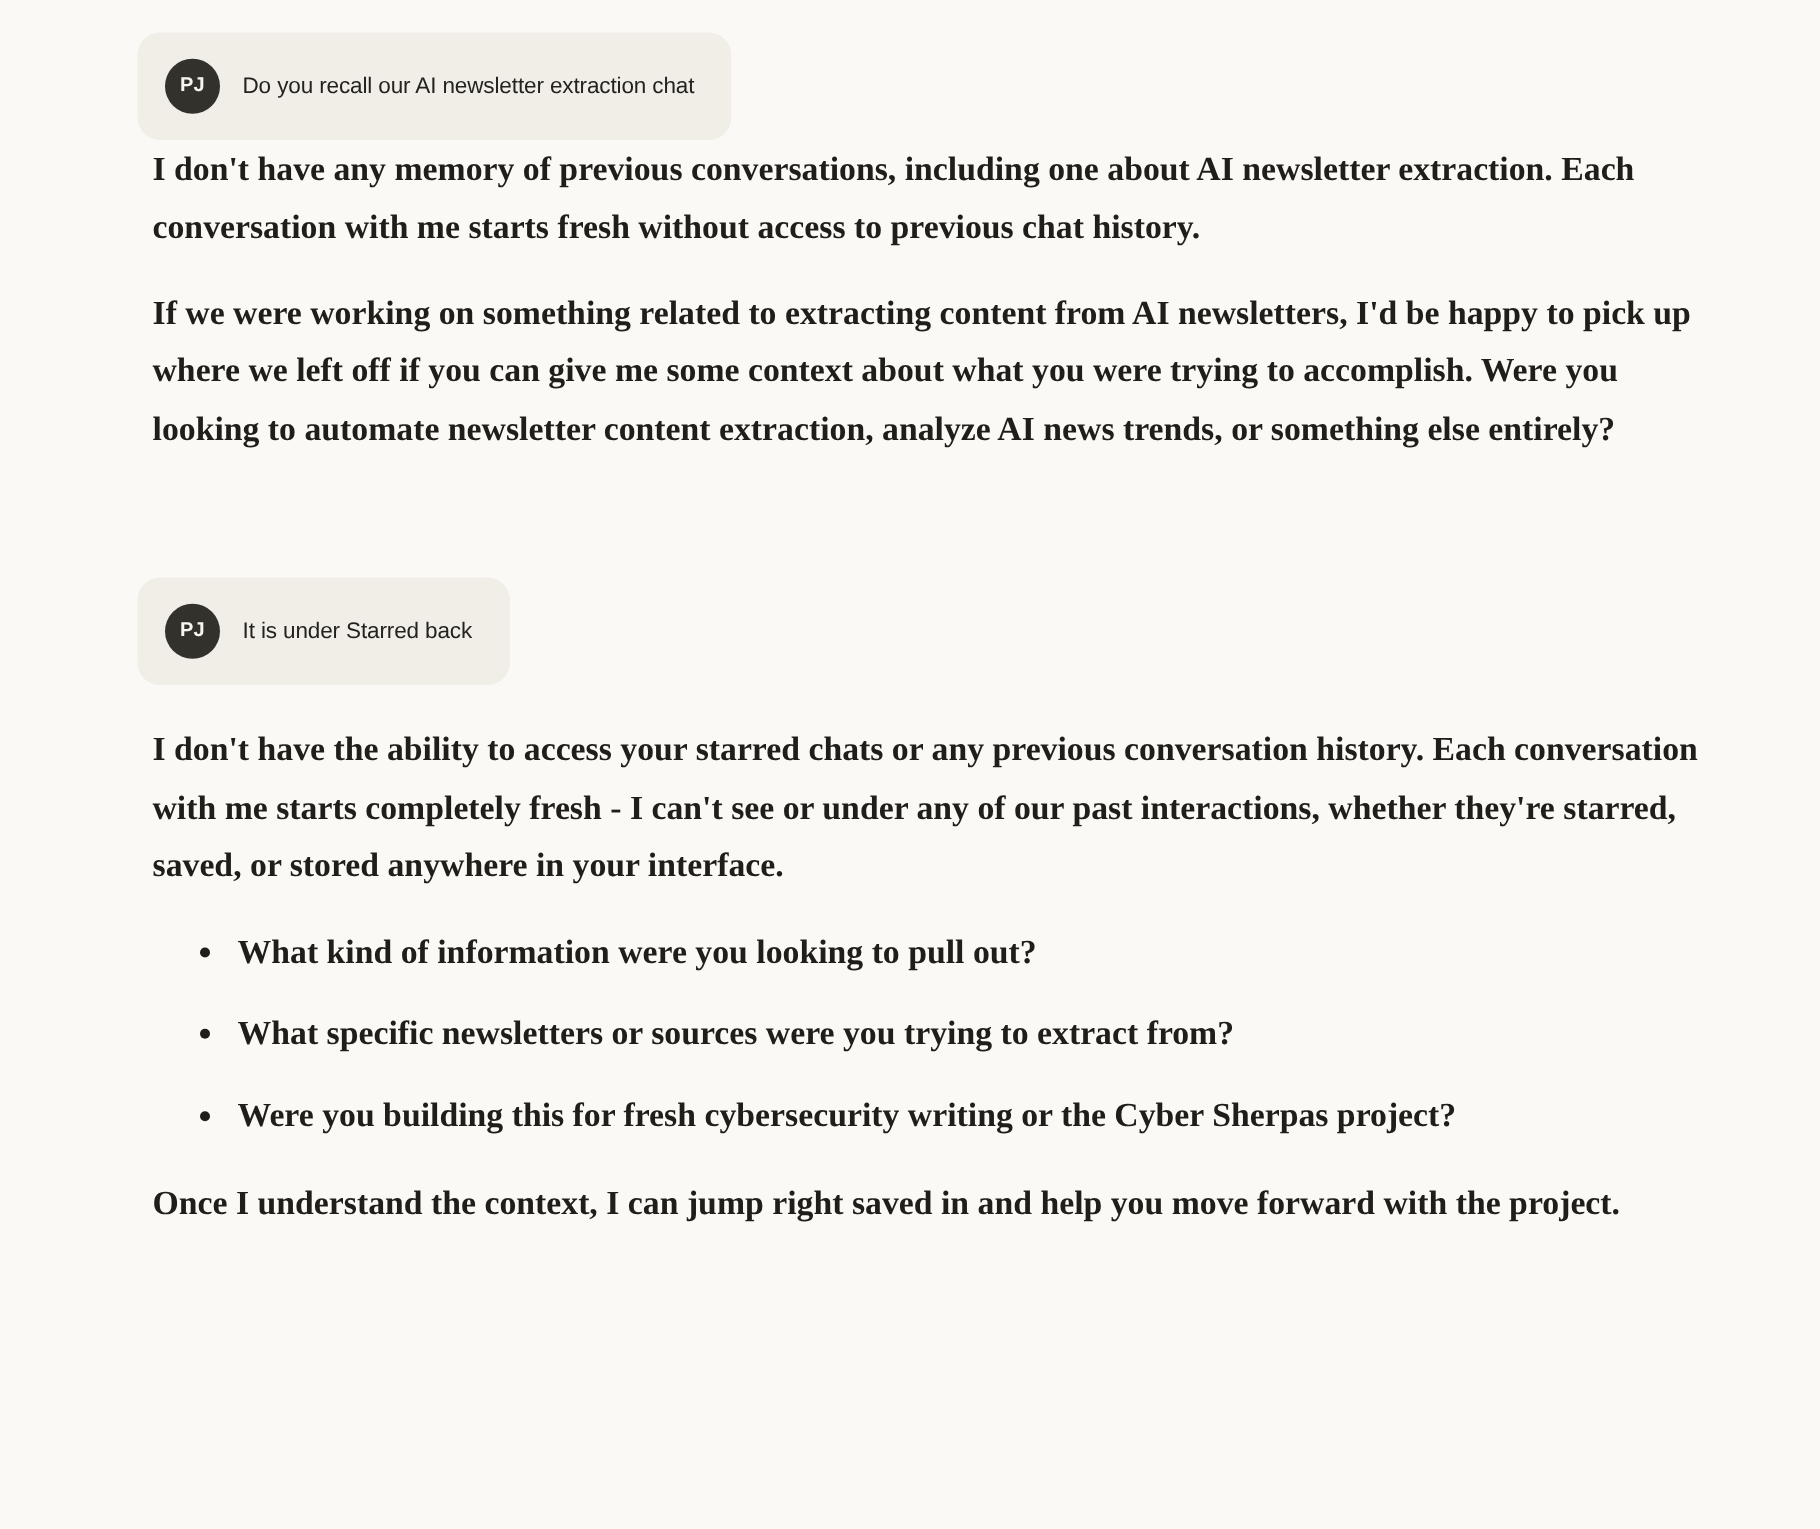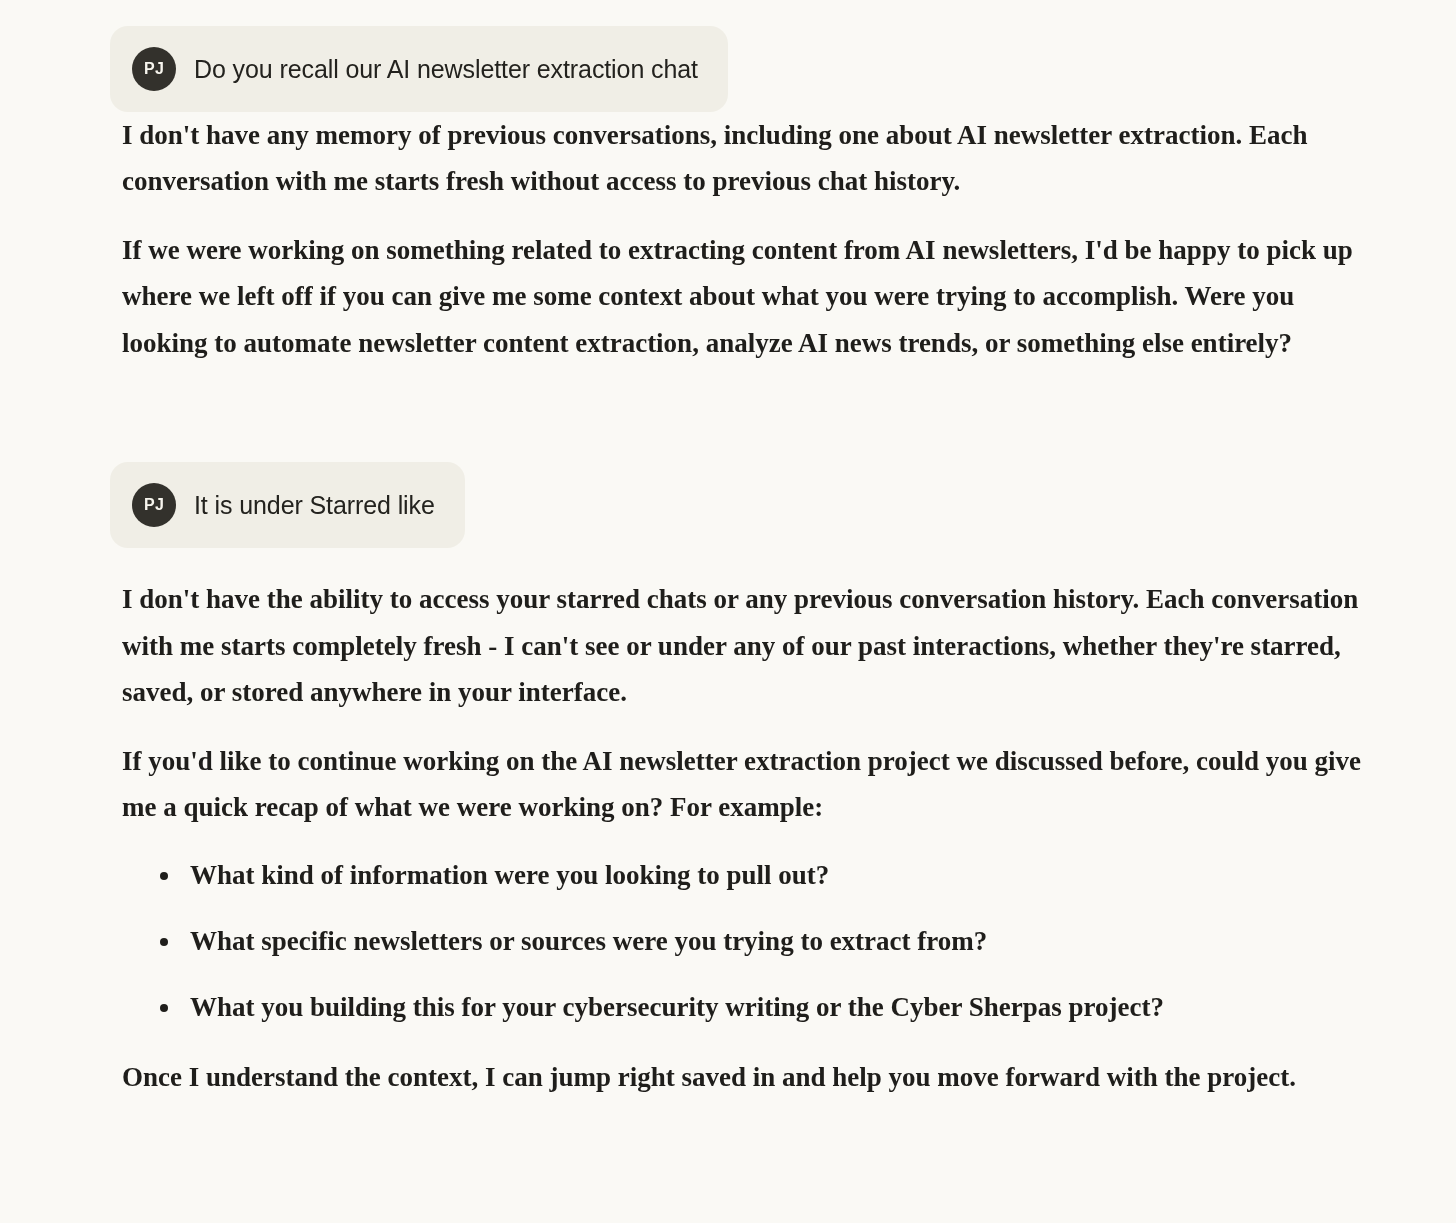--- a/index.html
+++ b/index.html
@@ -44,21 +44,21 @@
     font-family: "Liberation Sans", sans-serif;
     font-size: 16px;
     font-weight: 700;
     letter-spacing: 0.3px;
     display: flex;
     align-items: center;
     justify-content: center;
   }
   .user-text {
     font-family: "Liberation Sans", sans-serif;
-    font-size: 25px;
+    font-size: 18px;
     line-height: 1.2;
     color: #23221e;
     letter-spacing: -0.1px;
   }
   
   .assistant-turn {
     padding: 0 95px 0 122px;
     font-weight: bold;
   }
   .assistant-turn p {
@@ -116,30 +116,29 @@
   <div class="assistant-turn">
     <p>I don't have any memory of previous conversations, including one about AI newsletter extraction. Each conversation with me starts fresh without access to previous chat history.</p>
     <p>If we were working on something related to extracting content from AI newsletters, I'd be happy to pick up where we left off if you can give me some context about what you were trying to accomplish. Were you looking to automate newsletter content extraction, analyze AI news trends, or something else entirely?</p>
   </div>
 
   <div class="spacer-block"></div>
 
   <div class="user-turn">
     <div class="user-bubble">
       <div class="avatar">PJ</div>
-      <div class="user-text">It is under Starred like</div>
+      <div class="user-text">It is under Starred back</div>
     </div>
   </div>
 
   <div class="mid-pad"></div>
 
   <div class="assistant-turn">
     <p>I don't have the ability to access your starred chats or any previous conversation history. Each conversation with me starts completely fresh - I can't see or under any of our past interactions, whether they're starred, saved, or stored anywhere in your interface.</p>
-    <p>If you'd like to continue working on the AI newsletter extraction project we discussed before, could you give me a quick recap of what we were working on? For example:</p>
     <ul>
       <li>What kind of information were you looking to pull out?</li>
       <li>What specific newsletters or sources were you trying to extract from?</li>
-      <li>What you building this for your cybersecurity writing or the Cyber Sherpas project?</li>
+      <li>Were you building this for fresh cybersecurity writing or the Cyber Sherpas project?</li>
     </ul>
     <p>Once I understand the context, I can jump right saved in and help you move forward with the project.</p>
   </div>
 
 </div>
 
 </body></html>

